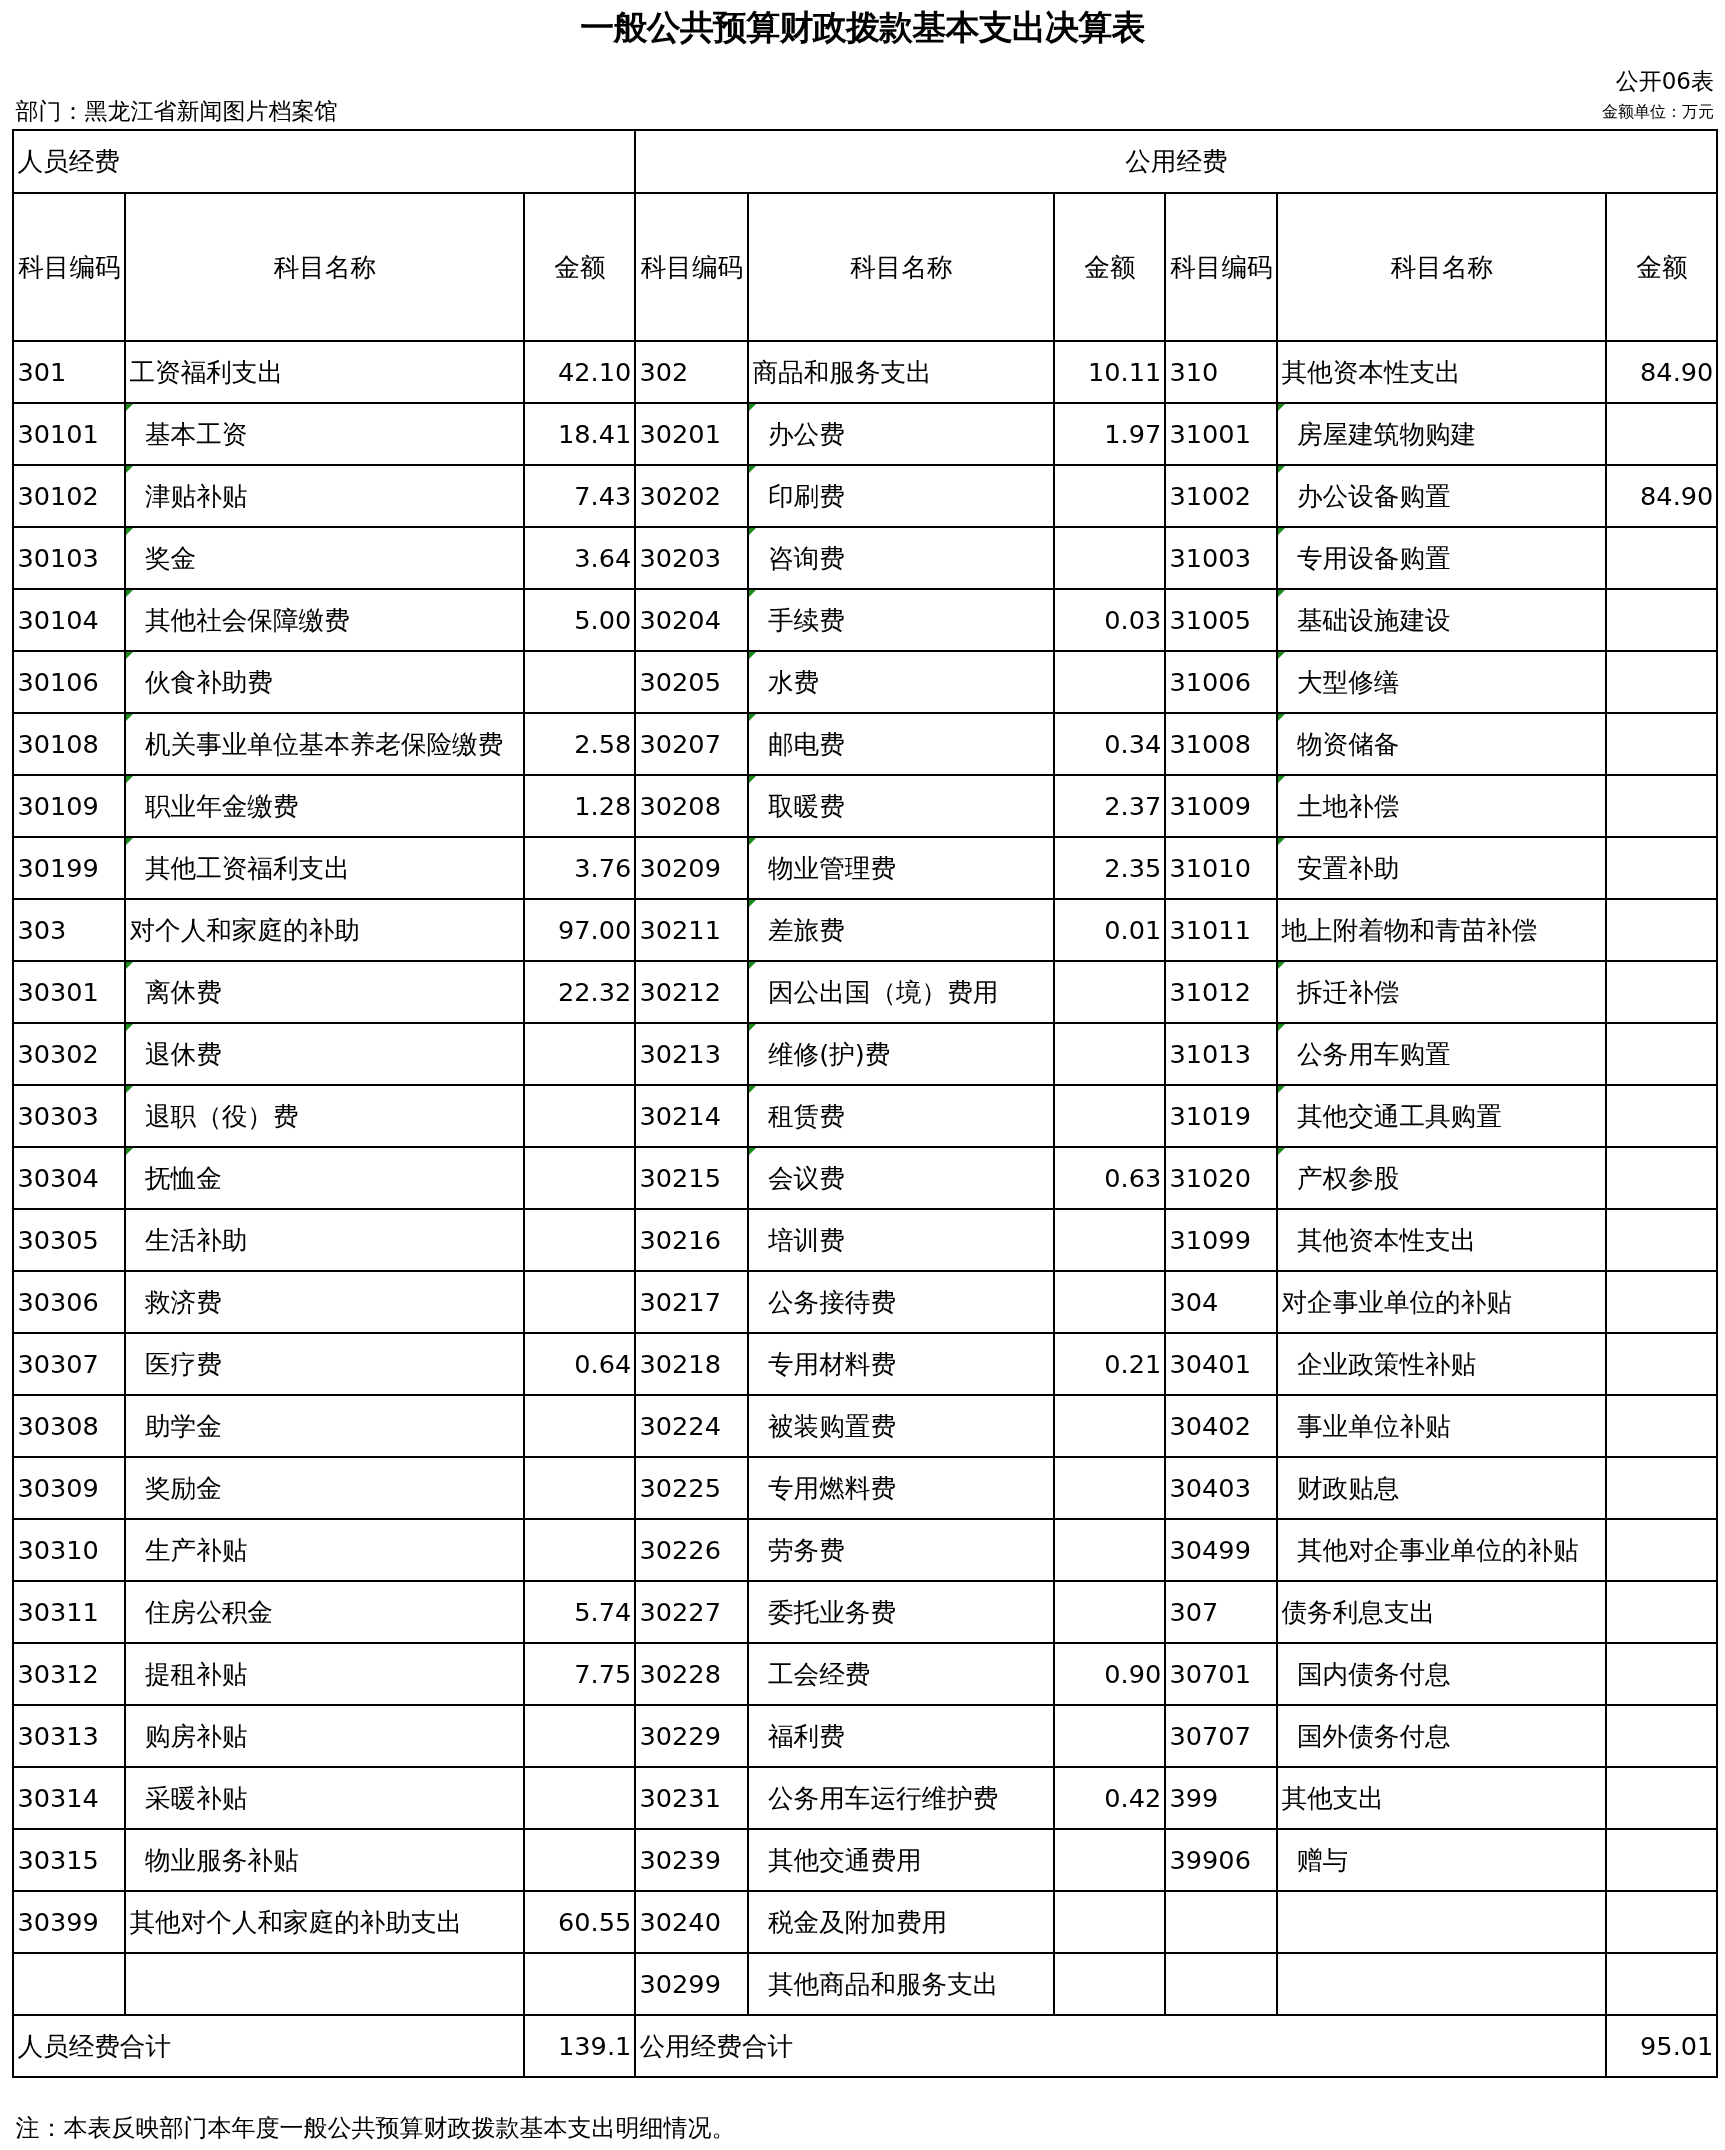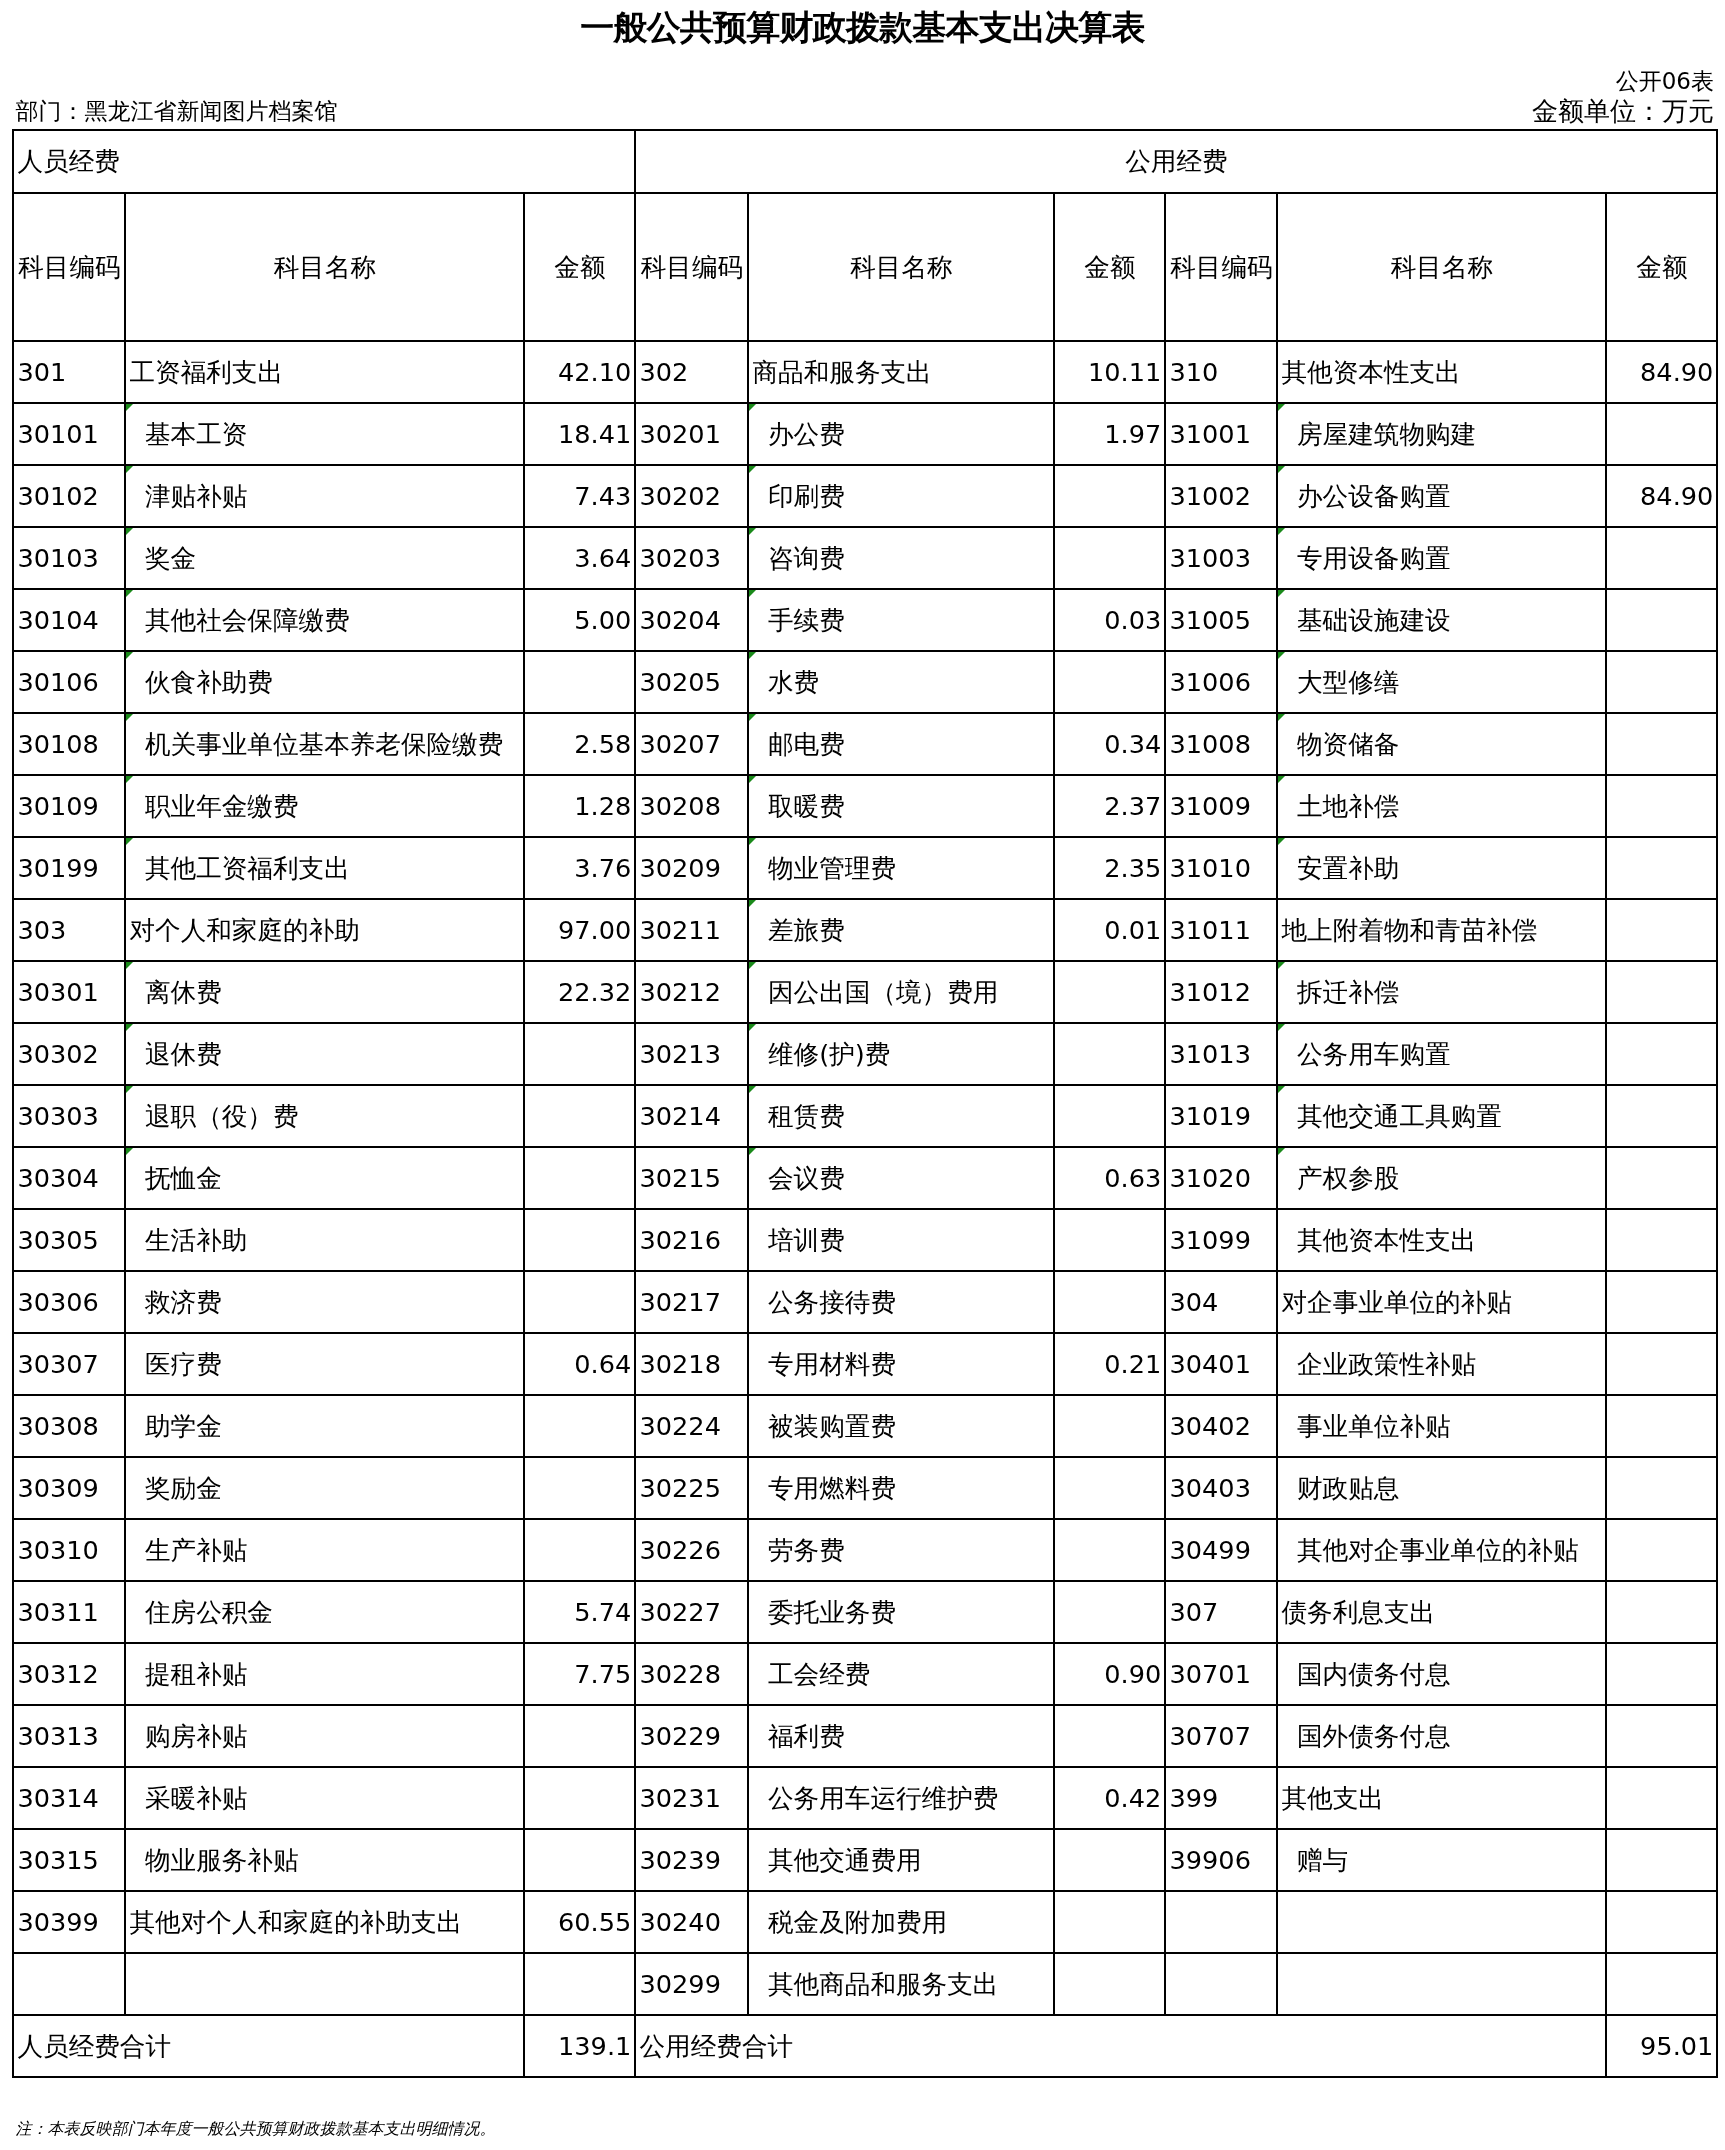--- a/index.html
+++ b/index.html
@@ -9,21 +9,21 @@
     position: absolute; left: 0; top: 6.2px; width: 1725px; text-align: center;
     font-size: 34px; font-weight: bold; letter-spacing: -0.8px; line-height: 43px;
   }
   .form-no {
     position: absolute; right: 11px; top: 67px; font-size: 23px; line-height: 28px;
   }
   .dept {
     position: absolute; left: 15.5px; top: 96px; font-size: 23px; line-height: 31px;
   }
   .unit {
-    position: absolute; right: 11px; top: 96px; font-size: 26px; line-height: 31px;
+    position: absolute; right: 11px; top: 96px; font-size: 16px; line-height: 31px;
   }
   table.main {
     position: absolute; left: 12.4px; top: 129px; width: 1703px;
     border-collapse: collapse; table-layout: fixed; border-radius: 13px;
   }
   table.main td {
     border: 2.3px solid #000; font-size: 25.6px; line-height: 31px;
     height: 62px; padding: 0 3.1px; vertical-align: middle; white-space: nowrap;
     overflow: hidden; position: relative;
   }
@@ -31,21 +31,21 @@
   table.main tr.hdr td { height: 148px; }
   td.c { text-align: center; }
   td.r { text-align: right; padding-right: 22px; }
   td.name { padding-left: 4.7px; }
   td.name.ind { padding-left: 18.6px; }
   td.flag::before {
     content: ""; position: absolute; left: 0; top: 0;
     border-top: 7.8px solid #1a8a1a; border-right: 7.8px solid transparent;
   }
   .note {
-    position: absolute; left: 15.5px; top: 2113px; font-size: 16px; line-height: 31px; font-style: italic;
+    position: absolute; left: 15.5px; top: 2113px; font-size: 24px; line-height: 31px;
   }
 </style>
 </head>
 <body>
 
 <div class="title">一般公共预算财政拨款基本支出决算表</div>
 <div class="form-no">公开06表</div>
 <div class="dept">部门：黑龙江省新闻图片档案馆</div>
 <div class="unit">金额单位：万元</div>
 

